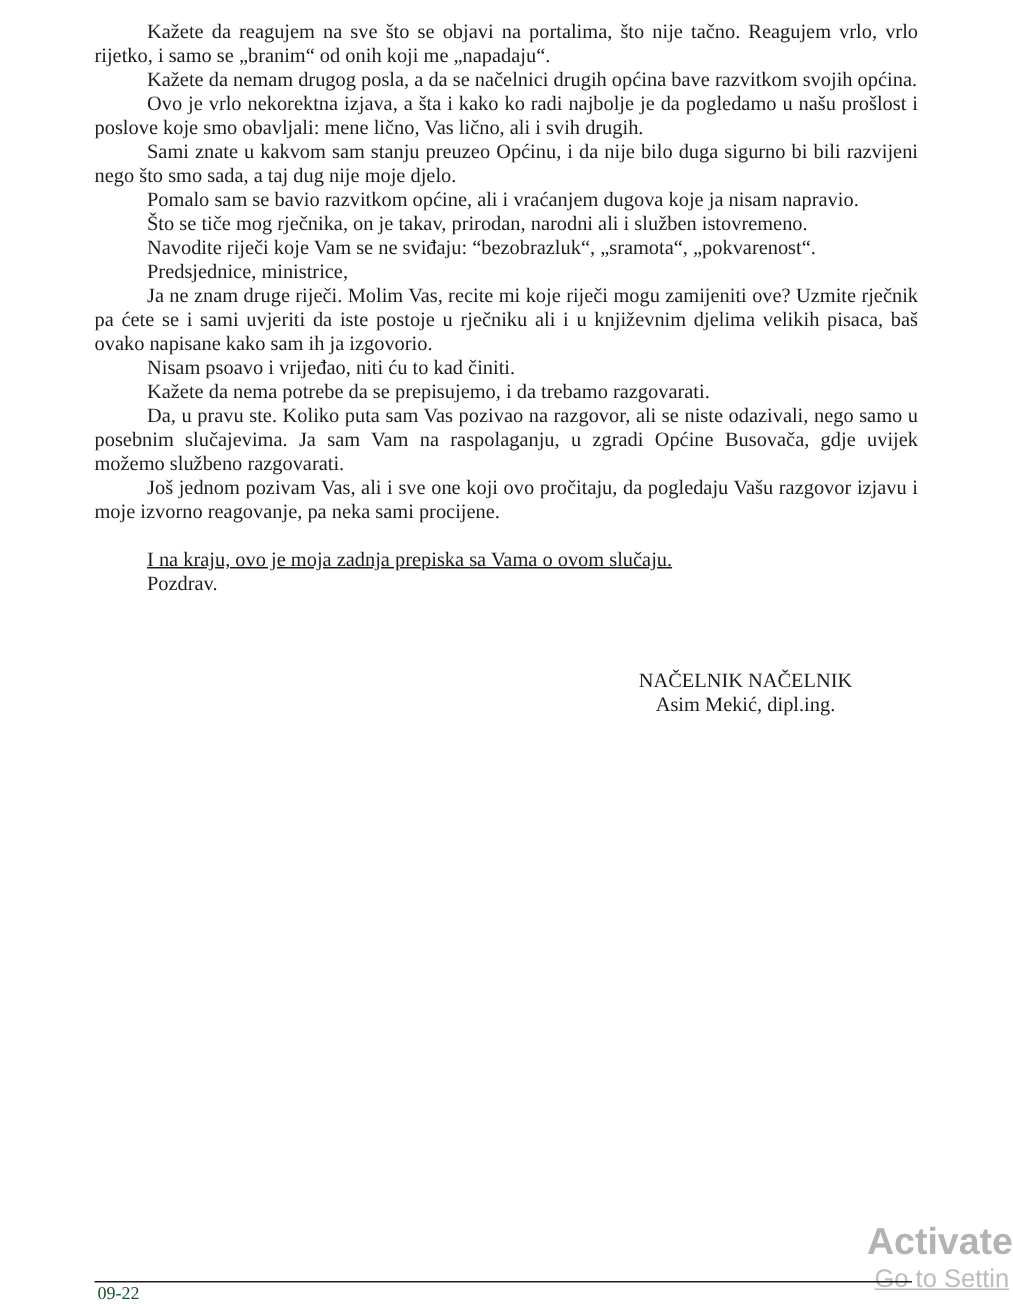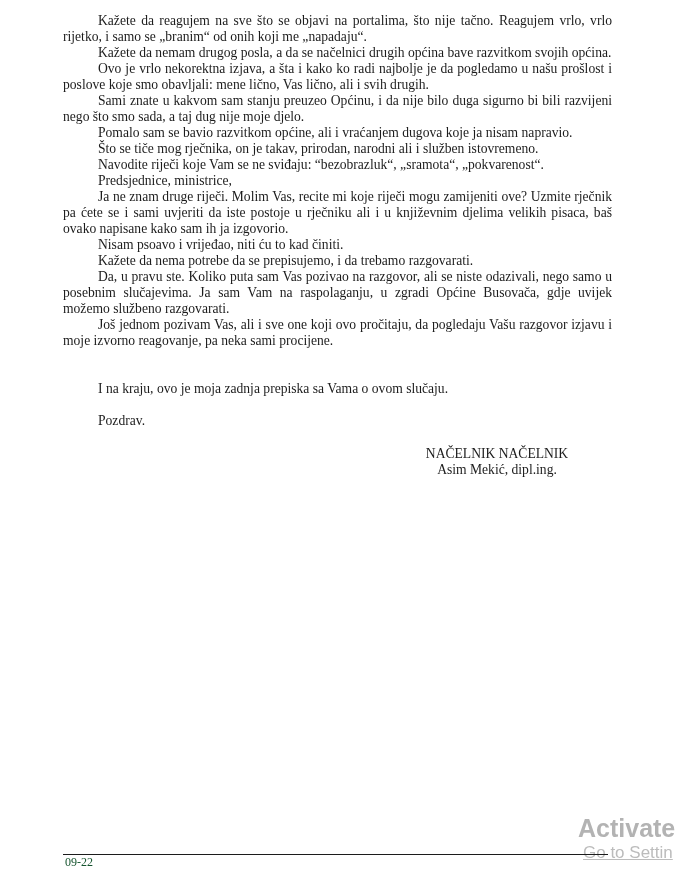--- a/index.html
+++ b/index.html
@@ -22,22 +22,22 @@
     width: 549px;
   }
   .doc-body p {
     margin: 0;
     font-size: 13.6px;
     line-height: 16px;
     text-align: justify;
     text-indent: 35px;
     color: #1c1c1c;
   }
-  p.closing-par { margin-top: 32px; }
-  p.salutation  { margin-top: 16px; text-align: left; }
+  p.closing-par { margin-top: 16px; text-decoration: underline; }
+  p.salutation  { text-align: left; }
   .signature-block {
     position: absolute;
     left: 377px;
     top: 446px;
     width: 240px;
     text-align: center;
     font-size: 13.6px;
     line-height: 16px;
     color: #1c1c1c;
   }

